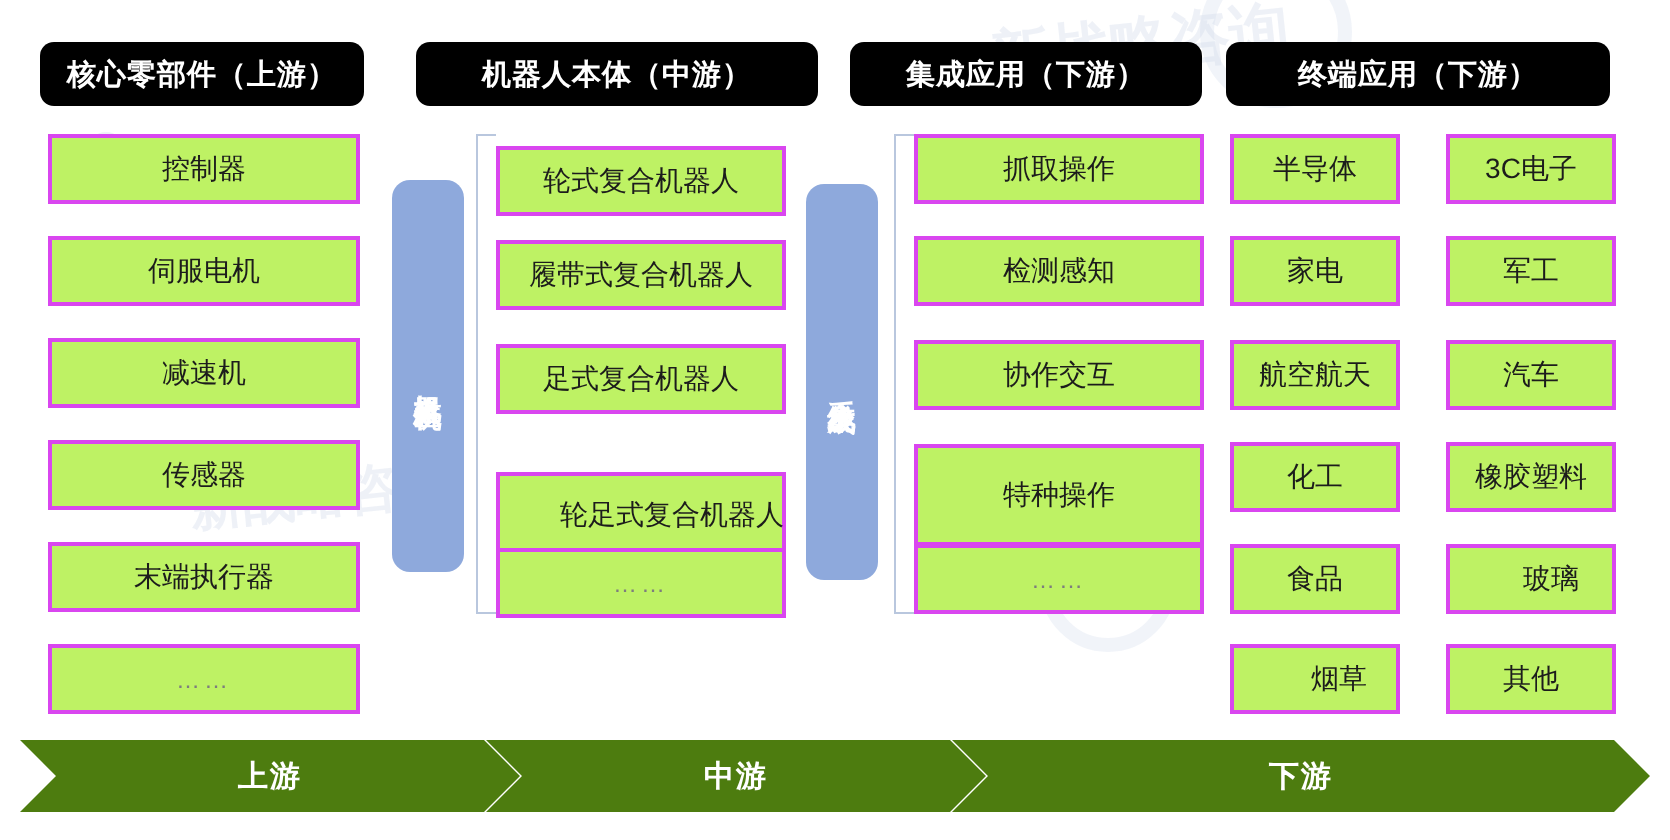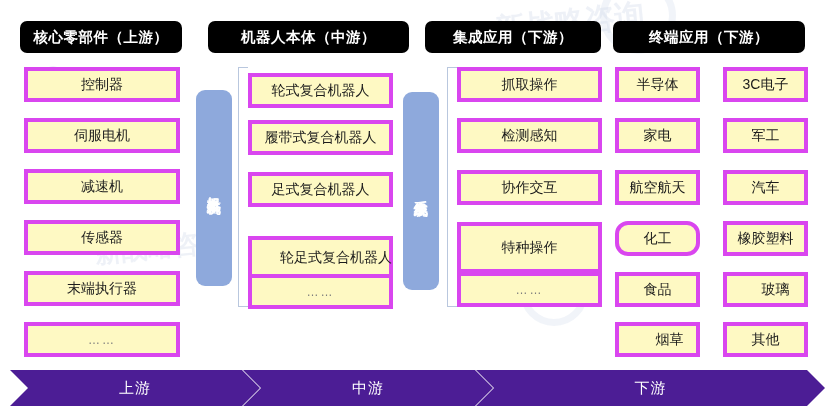--- a/index.html
+++ b/index.html
@@ -53,22 +53,22 @@
     display: flex;
     align-items: center;
     justify-content: center;
     letter-spacing: .5px;
     box-sizing: border-box;
   }
 
   
   .box {
     position: absolute;
-    border: 4px solid #d946ef;
-    background: #fef9c3;
+    border: 2px solid #d946ef;
+    background: #bef264;
     color: #1c1c1c;
     font-size: 14px;
     display: flex;
     align-items: center;
     justify-content: center;
     box-sizing: border-box;
     white-space: nowrap;
   }
   .box.ellipsis {
     color: #7d7d7d;
@@ -100,24 +100,24 @@
   .bracket {
     position: absolute;
     border: 1px solid #b9c7de;
     border-right: none;
     box-sizing: border-box;
   }
 
   
   .chev {
     position: absolute;
-    background: #4c1d95;
+    background: #4d7c0f;
     color: #ffffff;
     font-size: 15px;
-    font-weight: normal;
+    font-weight: bold;
     display: flex;
     align-items: center;
     justify-content: center;
     box-sizing: border-box;
     letter-spacing: 1px;
   }
 </style>
 </head>
 <body>
 
@@ -165,21 +165,21 @@
 
   <div class="box" style="left:457px; top:67px; width:145px; height:35px;">抓取操作</div>
   <div class="box" style="left:457px; top:118px; width:145px; height:35px;">检测感知</div>
   <div class="box" style="left:457px; top:170px; width:145px; height:35px;">协作交互</div>
   <div class="box" style="left:457px; top:222px; width:145px; height:51px;">特种操作</div>
   <div class="box ellipsis" style="left:457px; top:272px; width:145px; height:35px;">……</div>
 
   <div class="box" style="left:615px; top:67px; width:85px; height:35px;">半导体</div>
   <div class="box" style="left:615px; top:118px; width:85px; height:35px;">家电</div>
   <div class="box" style="left:615px; top:170px; width:85px; height:35px;">航空航天</div>
-  <div class="box" style="left:615px; top:221px; width:85px; height:35px;border-radius:13px;">化工</div>
+  <div class="box" style="left:615px; top:221px; width:85px; height:35px;">化工</div>
   <div class="box" style="left:615px; top:272px; width:85px; height:35px;">食品</div>
   <div class="box" style="left:615px; top:322px; width:85px; height:35px;padding-left:24px;">烟草</div>
 
   <div class="box" style="left:723px; top:67px; width:85px; height:35px;">3C电子</div>
   <div class="box" style="left:723px; top:118px; width:85px; height:35px;">军工</div>
   <div class="box" style="left:723px; top:170px; width:85px; height:35px;">汽车</div>
   <div class="box" style="left:723px; top:221px; width:85px; height:35px;">橡胶塑料</div>
   <div class="box" style="left:723px; top:272px; width:85px; height:35px;padding-left:20px;">玻璃</div>
   <div class="box" style="left:723px; top:322px; width:85px; height:35px;">其他</div>
 

